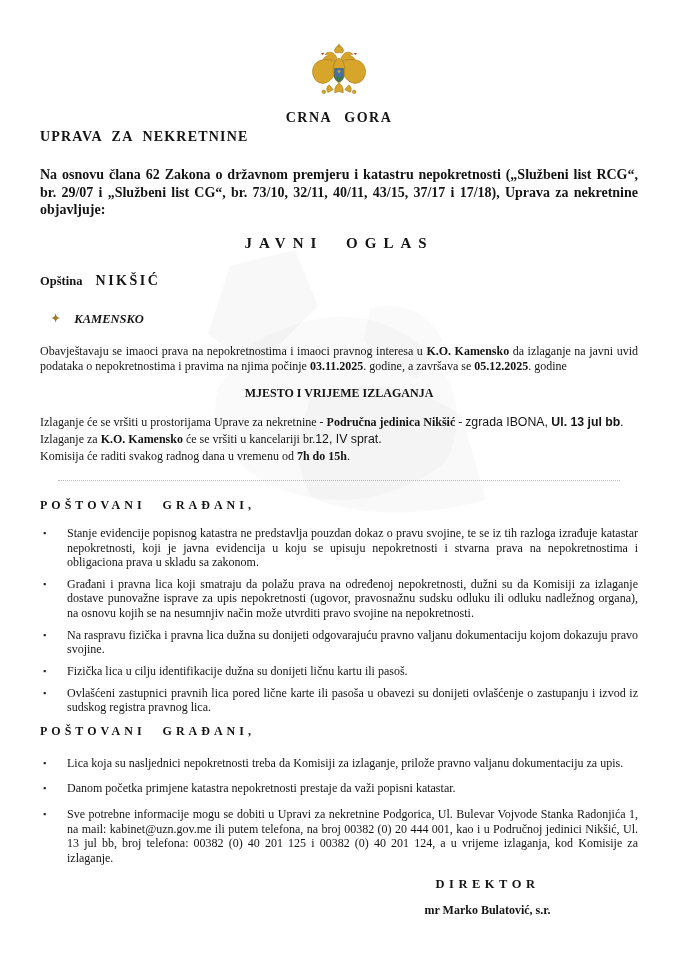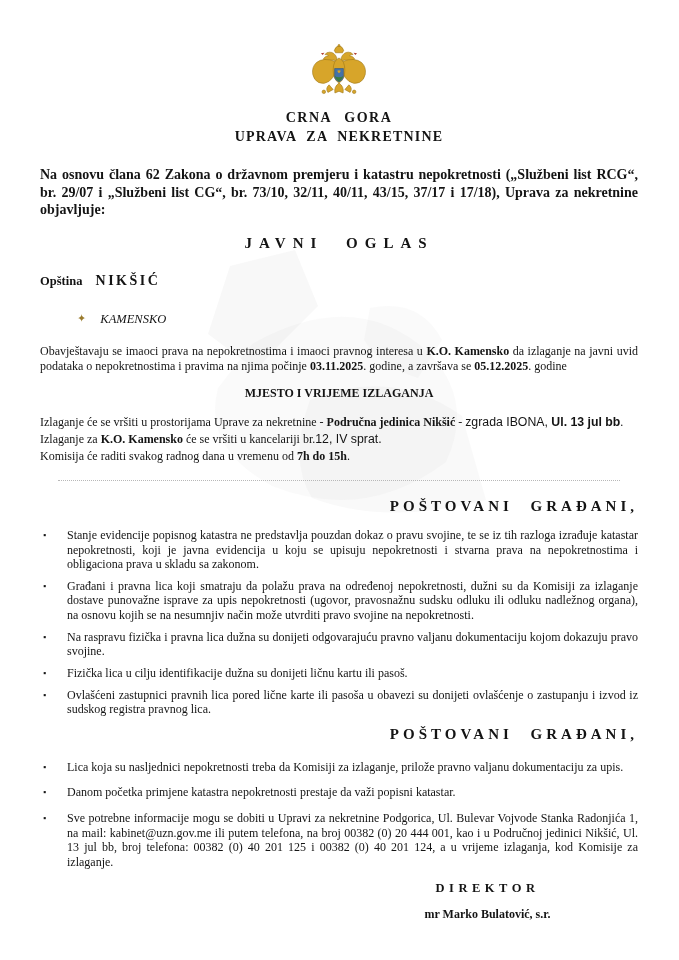--- a/index.html
+++ b/index.html
@@ -9,48 +9,48 @@
     font-family:"Liberation Serif", serif; color:#141414;
   }
   .page { position:relative; width:679px; height:856px; }
   .watermark { position:absolute; left:160px; top:248px; z-index:0; pointer-events:none; }
   .content { position:relative; z-index:1; padding:40px 41px 0 40px; }
 
   .crest { display:block; margin:4px auto 0 auto; width:60px; height:56px; }
 
   .org-country { text-align:center; font-weight:bold; font-size:14px;
     letter-spacing:1.5px; word-spacing:8px; margin-top:10px; }
-  .org-agency { text-align:center; font-weight:bold; font-size:14px;
+  .org-agency { font-weight:bold; font-size:14px;
     letter-spacing:1.2px; word-spacing:5px; margin-top:3px; }
 
   .intro { margin-top:21px; font-weight:bold; font-size:14px; line-height:1.25; text-align:justify; }
 
   .doc-title { text-align:center; font-weight:bold; font-size:15px;
     letter-spacing:7px; word-spacing:12px; margin-top:16px; }
   .doc-subtitle { text-align:center; font-weight:bold; font-size:12px; margin-top:10px; }
 
   .municipality { margin-top:21px; font-size:12.5px; font-weight:bold; }
   .municipality .mun-name { font-size:14px; letter-spacing:2.5px; margin-left:10px; }
 
   .cadastral-heading { margin-top:23px; font-weight:bold; font-size:12.5px; }
-  .cadastral-item { margin-top:23px; margin-left:37px; font-weight:normal;
+  .cadastral-item { margin-top:23px; margin-left:11px; font-weight:bold;
     font-style:italic; font-size:12.5px; }
   .diamond { font-style:normal; margin-right:11px; font-size:11px; position:relative; top:-1px; }
 
   .notice { margin-top:17px; font-size:12px; line-height:1.3; text-align:justify; }
 
   .venue-heading { text-align:center; font-weight:bold; font-size:12px; margin-top:11px; }
   .venue { margin-top:13px; font-size:12px; line-height:1.4; }
 
   .sans { font-family:"Liberation Sans", sans-serif; font-size:12.3px; }
   .b { font-weight:bold; }
 
   .divider { border:0; border-top:1px dotted #b8b8b8; margin:15px 18px 0 18px; }
 
-  .greeting { text-align:right; font-weight:bold; font-size:15px;
+  .greeting { text-align:left; font-weight:bold; font-size:12px;
     letter-spacing:4px; word-spacing:10px; }
   .greeting-1 { margin-top:17px; }
   .greeting-2 { margin-top:9px; }
 
   .bullets { margin-top:13px; }
   .bullet-item { display:flex; margin-bottom:7px; font-size:12px; line-height:1.22; }
   .bullet-item .sq { flex:0 0 27px; width:27px; font-size:8.5px; line-height:14.5px; padding-left:3px; }
   .bullet-item .bt { flex:1; text-align:justify; }
   .bullets-2 { margin-top:17px; }
   .bullets-2 .bullet-item { margin-bottom:11px; }

